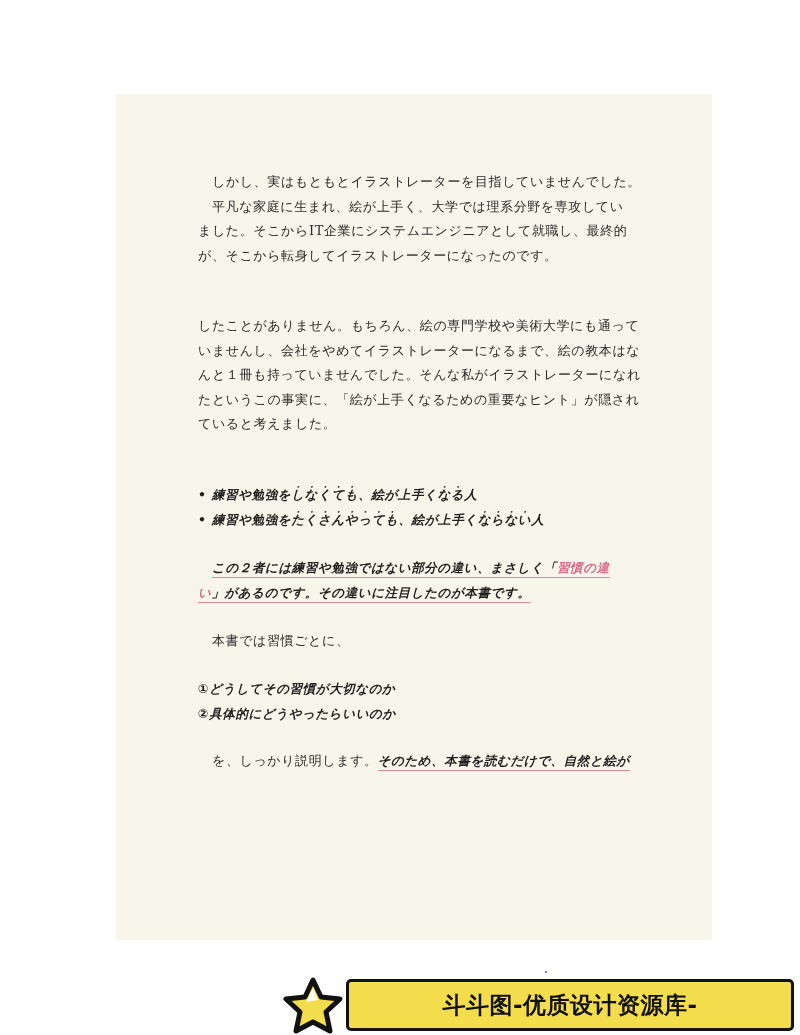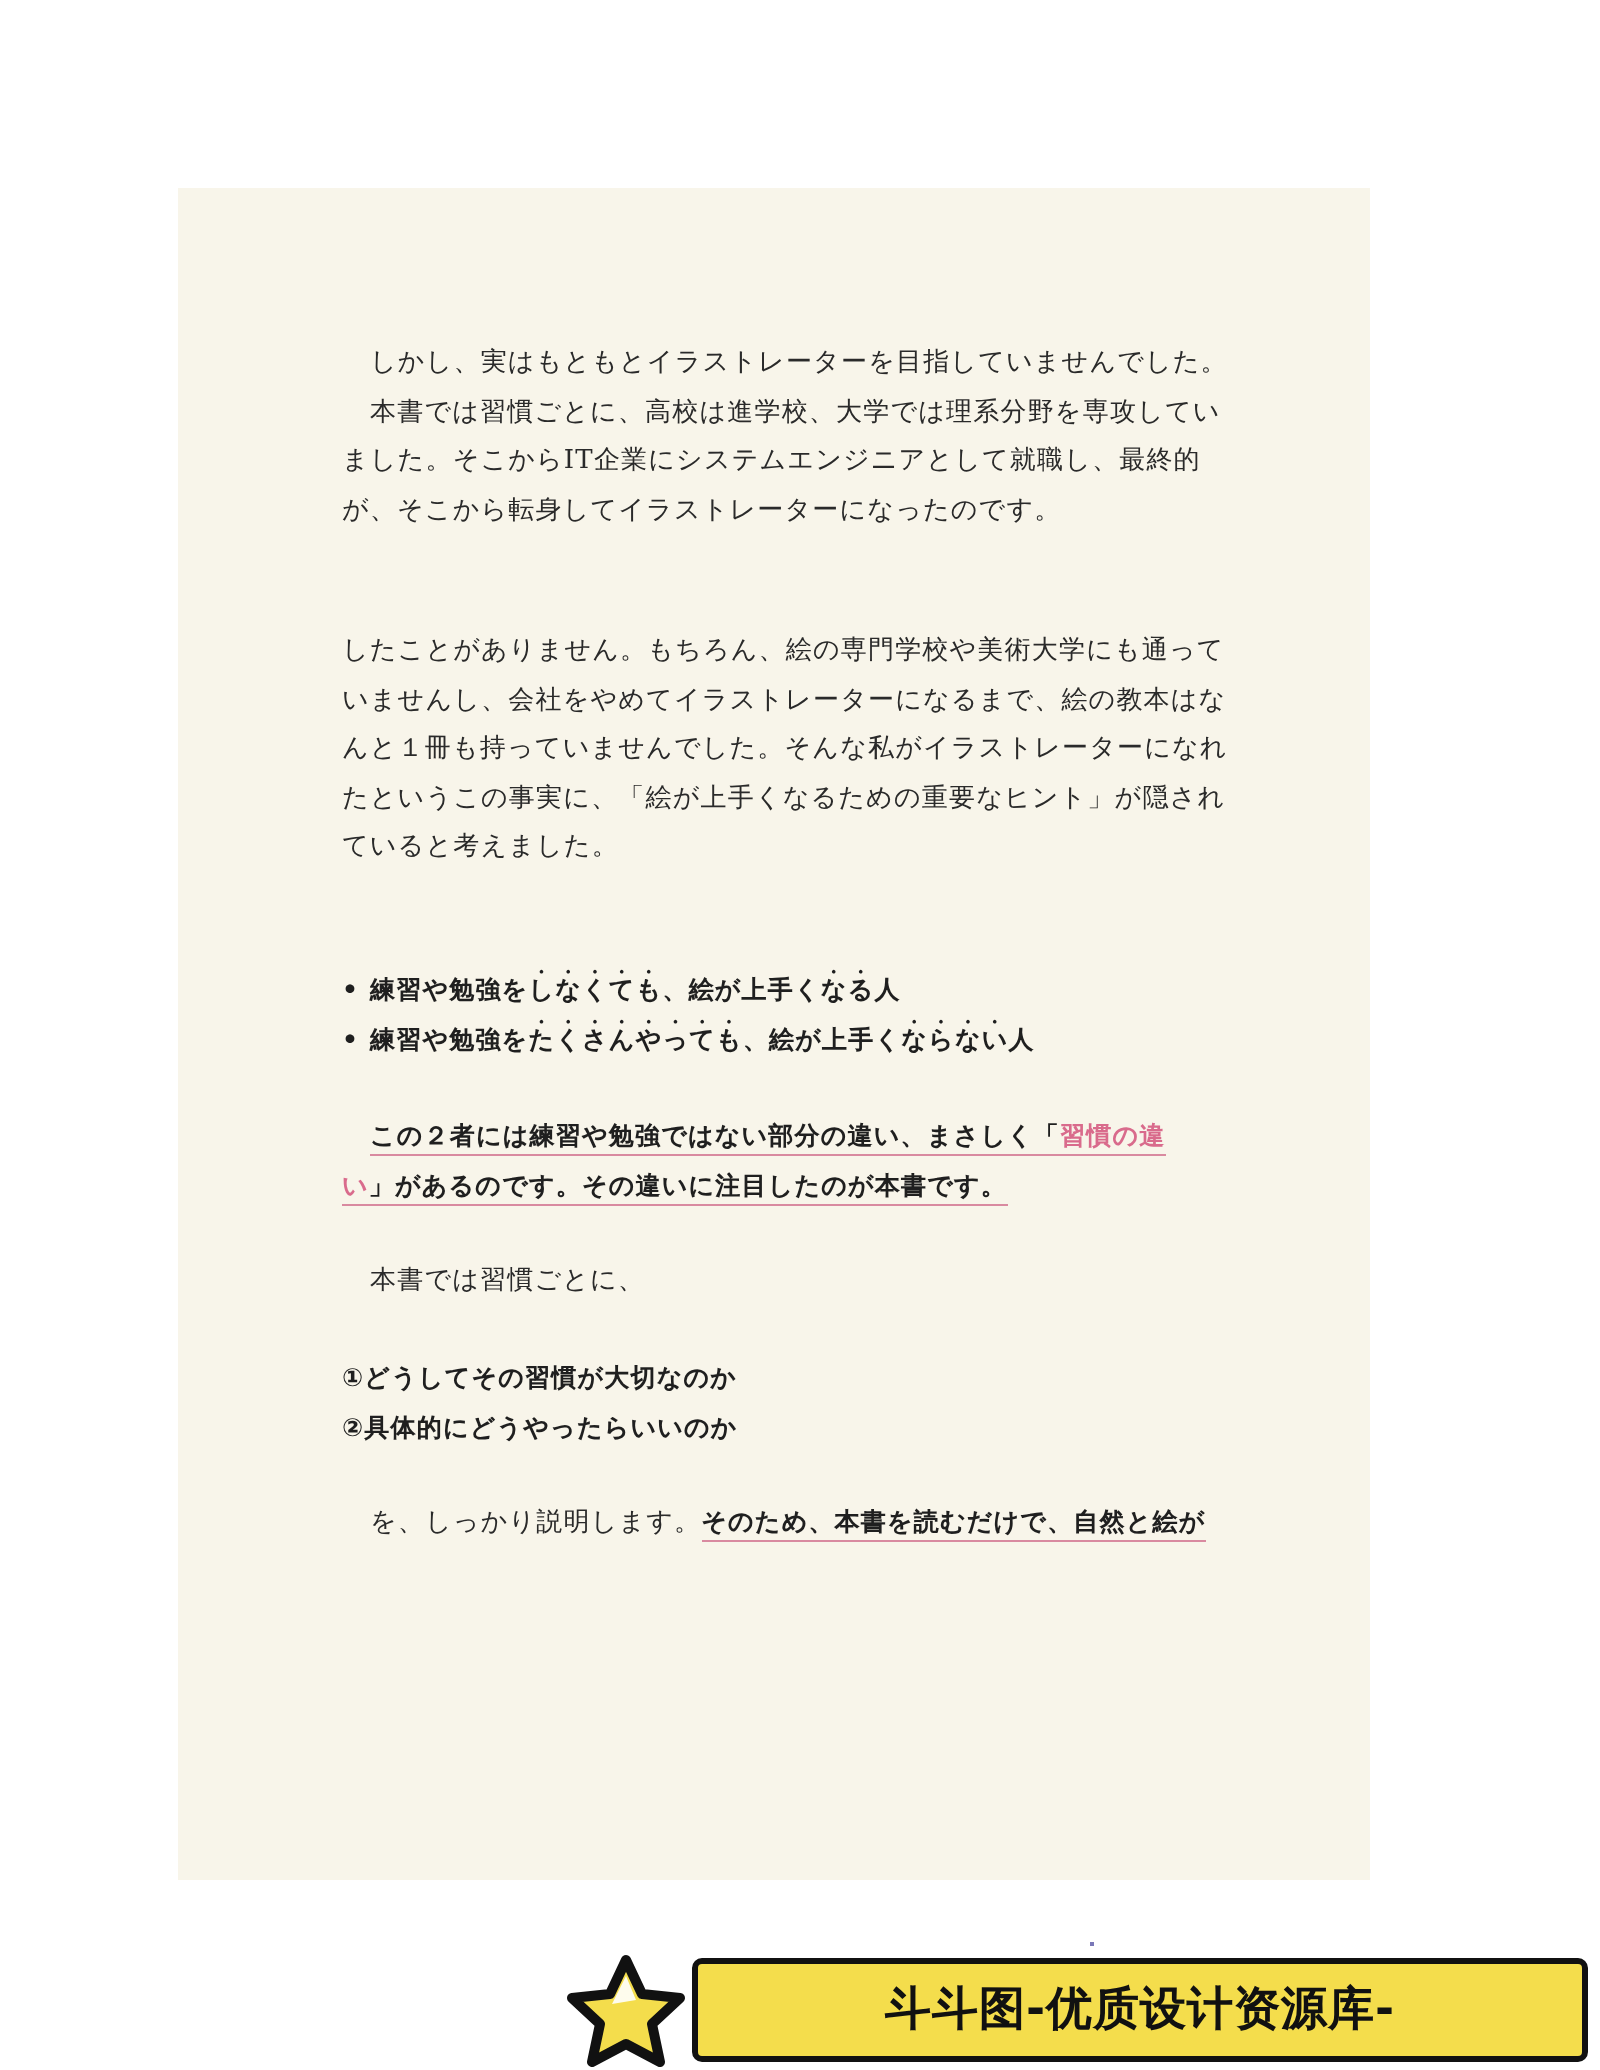--- a/index.html
+++ b/index.html
@@ -1,22 +1,22 @@
 <!DOCTYPE html>
 <html><head>
 <meta charset="utf-8">
 <style>
   html, body { margin:0; padding:0; }
   body { width:800px; height:1035px; background:#ffffff; position:relative; overflow:hidden;
          font-family:"DejaVu Serif", serif; }
-  .page { position:absolute; left:89px; top:94px; width:596px; height:846px; background:#f8f5ea; }
+  .page { position:absolute; left:116px; top:94px; width:596px; height:846px; background:#f8f5ea; }
   .text { position:absolute; left:82px; width:422px; font-size:13px; color:#2a2a2a; letter-spacing:0.6px; }
   .line { height:24.5px; line-height:24.5px; white-space:nowrap; }
   .indent { padding-left:14px; }
-  .sans { font-family:"DejaVu Sans", sans-serif; font-weight:bold; color:#1f1f1f; font-size:12.5px; }
+  .sans { font-family:"DejaVu Sans", sans-serif; font-weight:bold; color:#1f1f1f; font-size:12.5px;font-style:italic; }
   .pink { color:#d96b8c; }
   .ul { border-bottom:1.5px solid #d98aa0; padding-bottom:2px; }
   .dot { position:relative; }
   .dot::before { content:"・"; position:absolute; left:50%; top:-12px; transform:translateX(-50%); font-size:9px; color:#1f1f1f; }
   .bullet { display:inline-block; width:14px; }
   .pagenum { position:absolute; left:0; width:596px; top:797px; text-align:center;
              font-family:"DejaVu Sans", sans-serif; font-weight:bold; font-size:11px; letter-spacing:2px; color:#2a2a2a; }
   .wm { position:absolute; left:346px; top:979px; width:448px; height:52px; background:#f4dd4c;
         border:3px solid #111; border-radius:5px; box-sizing:border-box;
         font-family:"DejaVu Sans", sans-serif; font-weight:bold; font-size:23px; line-height:46px; color:#111;
@@ -24,21 +24,21 @@
   .star { position:absolute; left:280px; top:976px; width:66px; height:60px; }
   .tinydot { position:absolute; left:545px; top:971px; width:2px; height:2px; background:#7a78b8; }
 </style>
 </head>
 <body>
 
 <div class="page">
 
   <div class="text" style="top:76px;">
     <div class="line indent">しかし、実はもともとイラストレーターを目指していませんでした。</div>
-    <div class="line indent">本書では習慣ごとに、高校は進学校、大学では理系分野を専攻してい</div>
+    <div class="line indent">平凡な家庭に生まれ、絵が上手く、大学では理系分野を専攻してい</div>
     <div class="line">ました。そこからIT企業にシステムエンジニアとして就職し、最終的</div>
     <div class="line">が、そこから転身してイラストレーターになったのです。</div>
   </div>
 
   <div class="text" style="top:220px;">
     <div class="line">したことがありません。もちろん、絵の専門学校や美術大学にも通って</div>
     <div class="line">いませんし、会社をやめてイラストレーターになるまで、絵の教本はな</div>
     <div class="line">んと１冊も持っていませんでした。そんな私がイラストレーターになれ</div>
     <div class="line">たというこの事実に、「絵が上手くなるための重要なヒント」が隠され</div>
     <div class="line">ていると考えました。</div>

